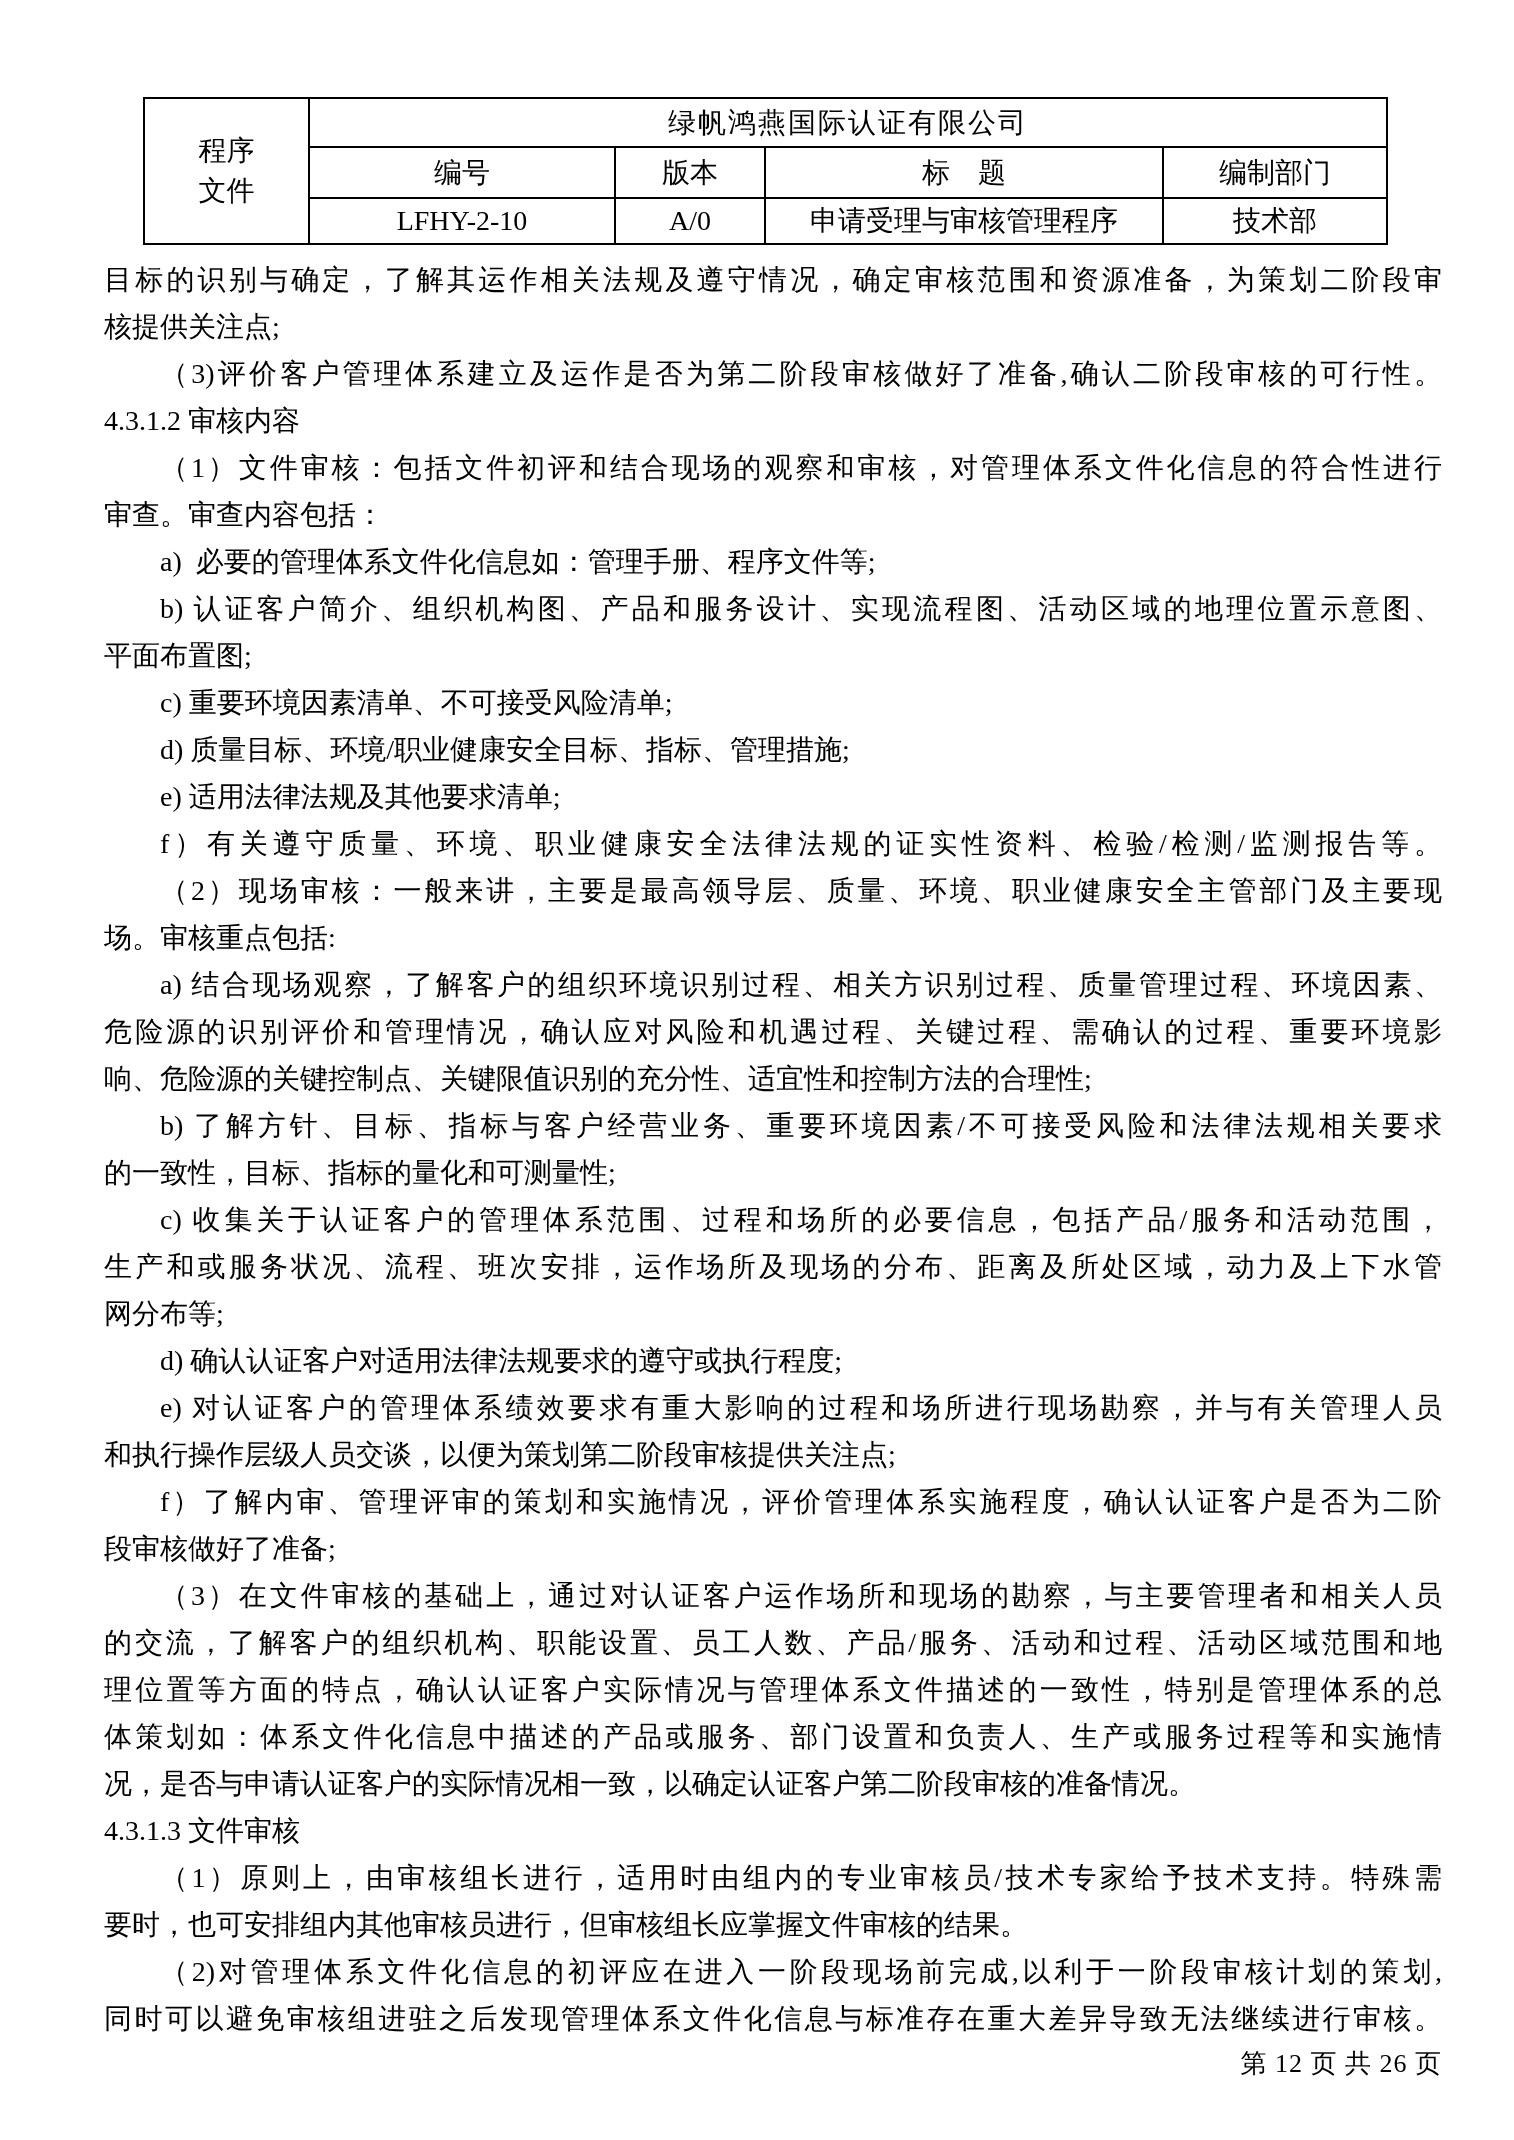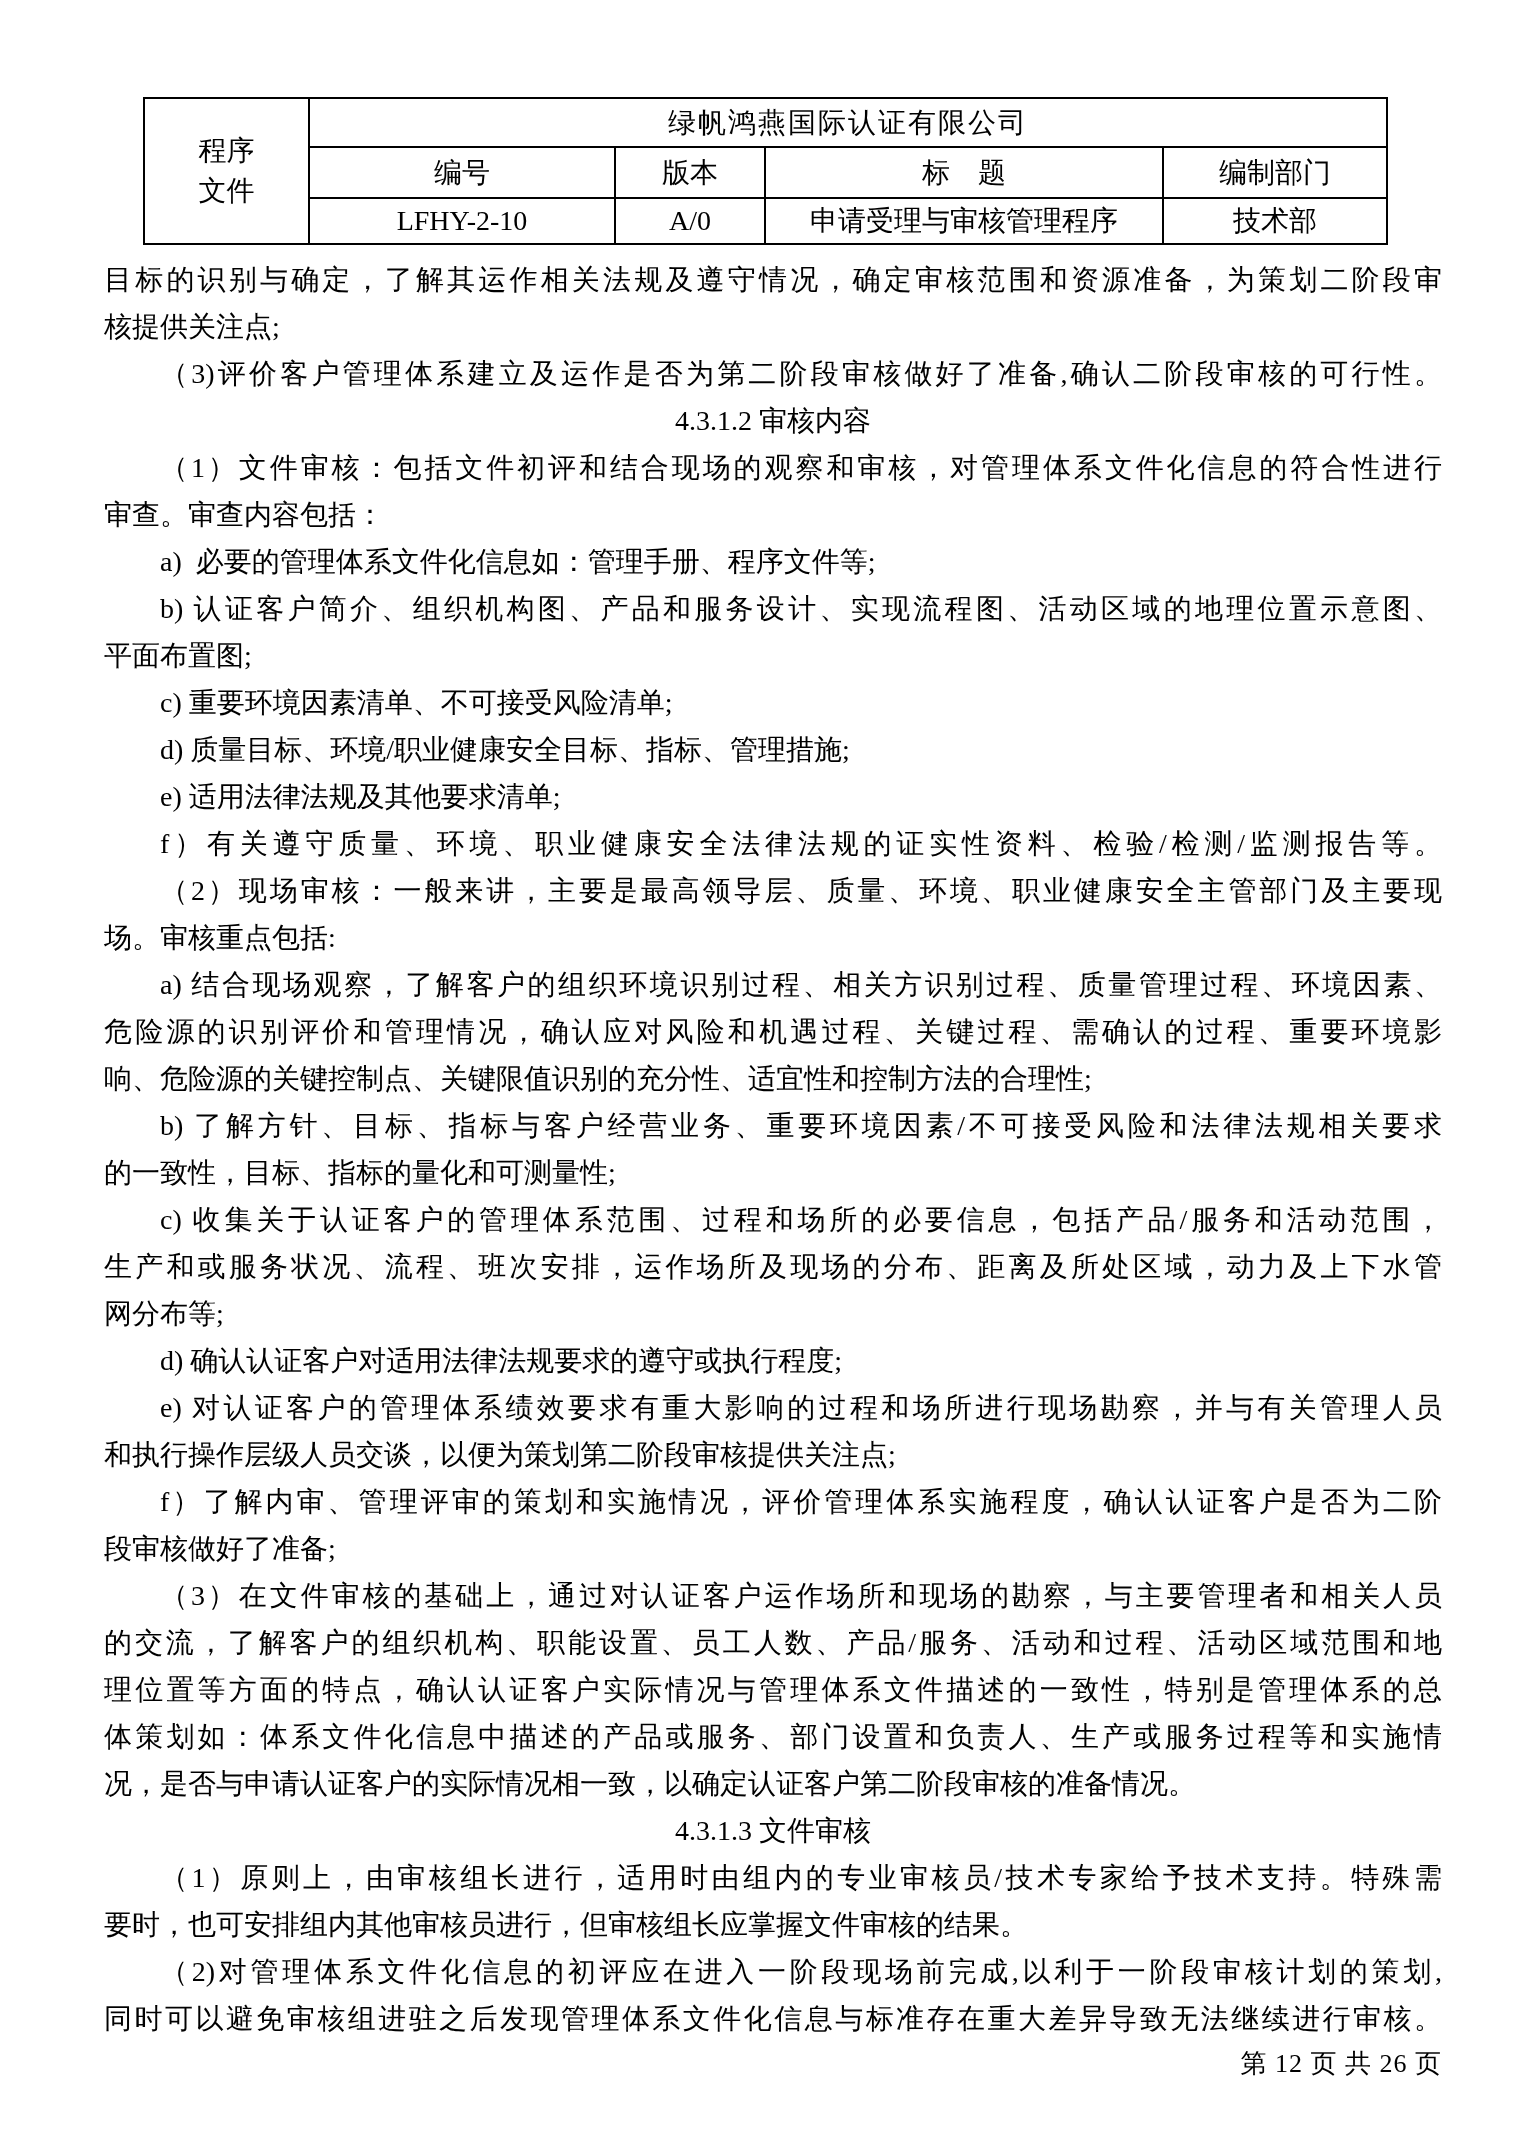--- a/index.html
+++ b/index.html
@@ -37,21 +37,21 @@
   }
   .line{
     height:47px;line-height:47px;
     font-size:28px;
     white-space:pre-wrap;
     text-align:left;
   }
   .line.j{text-align:justify;text-align-last:justify;}
   .line.para{text-indent:56px;}
   .line.item{text-indent:56px;}
-  .line.heading{text-indent:0;text-align:center;}
+  .line.heading{text-indent:0;}
   
   .footer{
     position:absolute;right:72px;top:2046px;
     font-size:26px;letter-spacing:1px;
   }
 </style>
 </head>
 <body>
 
 <div class="page">

